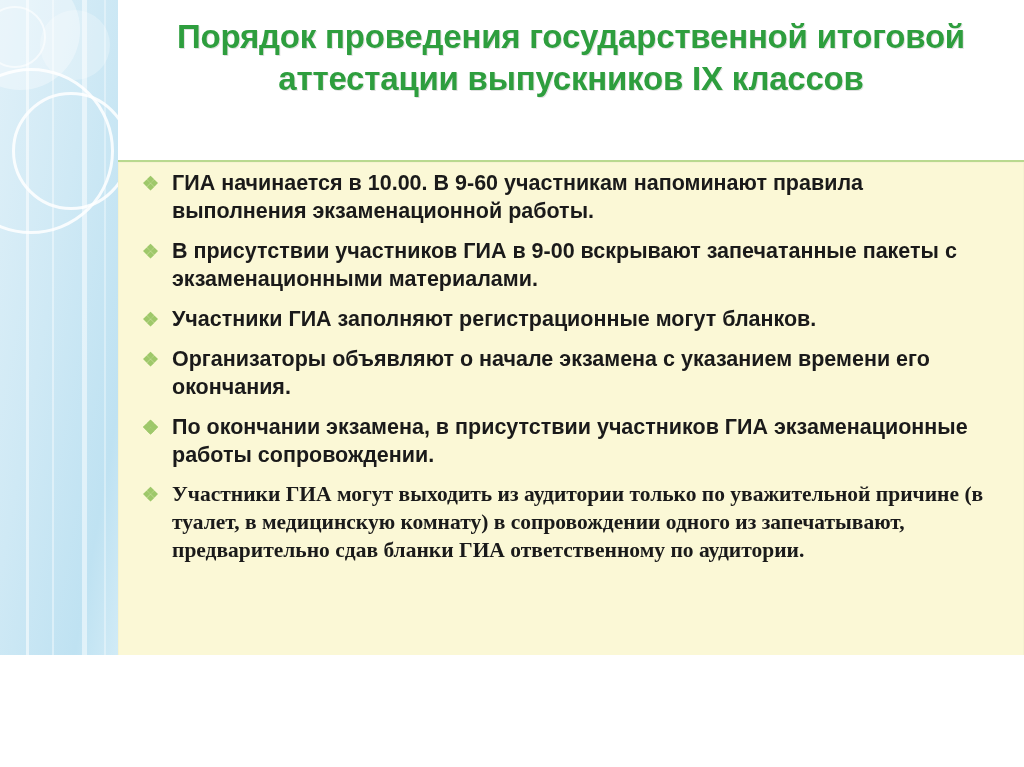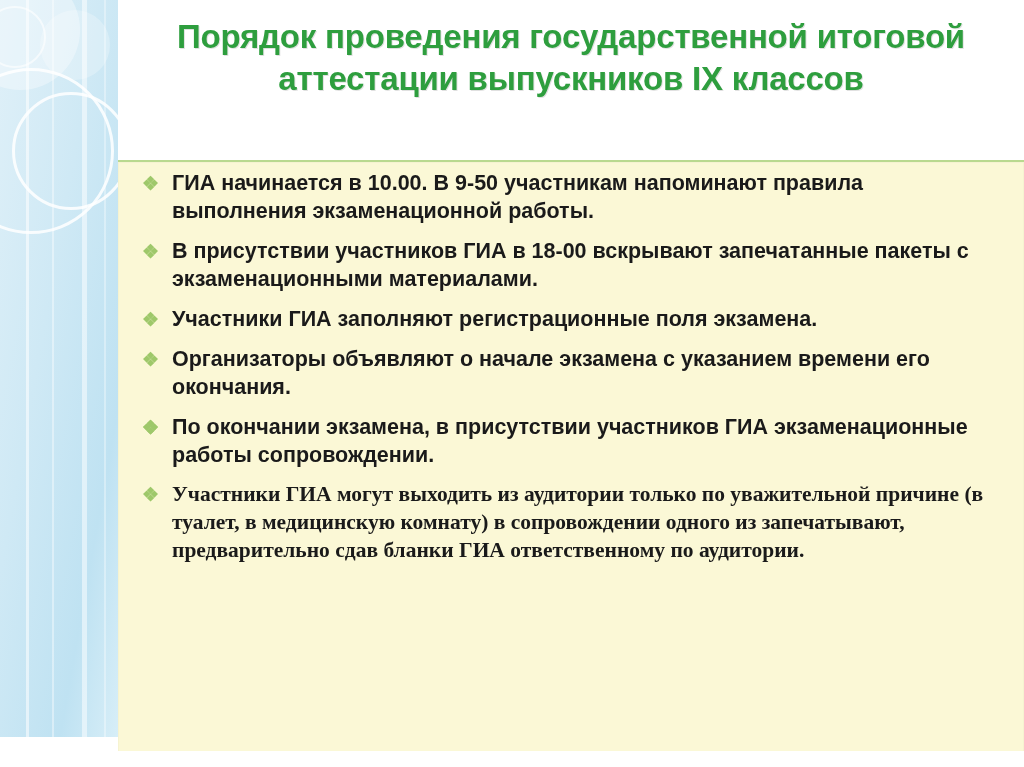--- a/index.html
+++ b/index.html
@@ -10,21 +10,21 @@
     width: 1024px;
     height: 767px;
     background: #ffffff;
     font-family: "Liberation Sans", sans-serif;
     overflow: hidden;
   }
 
   .slide {
     position: relative;
     width: 1024px;
-    height: 751px;
+    height: 655px;
     background: #fca5a5;
     overflow: hidden;
   }
 
   
   .left-band {
     position: absolute;
     left: 0;
     top: 0;
     width: 118px;
@@ -179,29 +179,29 @@
 
   <div class="title-panel">
     <div class="title-text">Порядок проведения государственной итоговой аттестации выпускников IX классов</div>
   </div>
 
   <div class="body-panel">
     <div class="body-inner">
       <ul class="bullets">
         <li class="c-dark">
           <span class="marker">❖</span>
-          <span>ГИА начинается в 10.00. В 9-50 участникам напоминают правила выполнения экзаменационной работы.</span>
+          <span>ГИА начинается в 10.00. В 9-60 участникам напоминают правила выполнения экзаменационной работы.</span>
         </li>
         <li class="c-blue">
           <span class="marker">❖</span>
-          <span>В присутствии участников ГИА в 18-00 вскрывают запечатанные пакеты с экзаменационными материалами.</span>
+          <span>В присутствии участников ГИА в 9-00 вскрывают запечатанные пакеты с экзаменационными материалами.</span>
         </li>
         <li class="c-blue">
           <span class="marker">❖</span>
-          <span>Участники ГИА заполняют регистрационные поля экзамена.</span>
+          <span>Участники ГИА заполняют регистрационные могут бланков.</span>
         </li>
         <li class="c-dark">
           <span class="marker">❖</span>
           <span>Организаторы объявляют о начале экзамена с указанием времени его окончания.</span>
         </li>
         <li class="c-blue">
           <span class="marker">❖</span>
         </li>
         <li class="c-dark">
           <span class="marker">❖</span>

